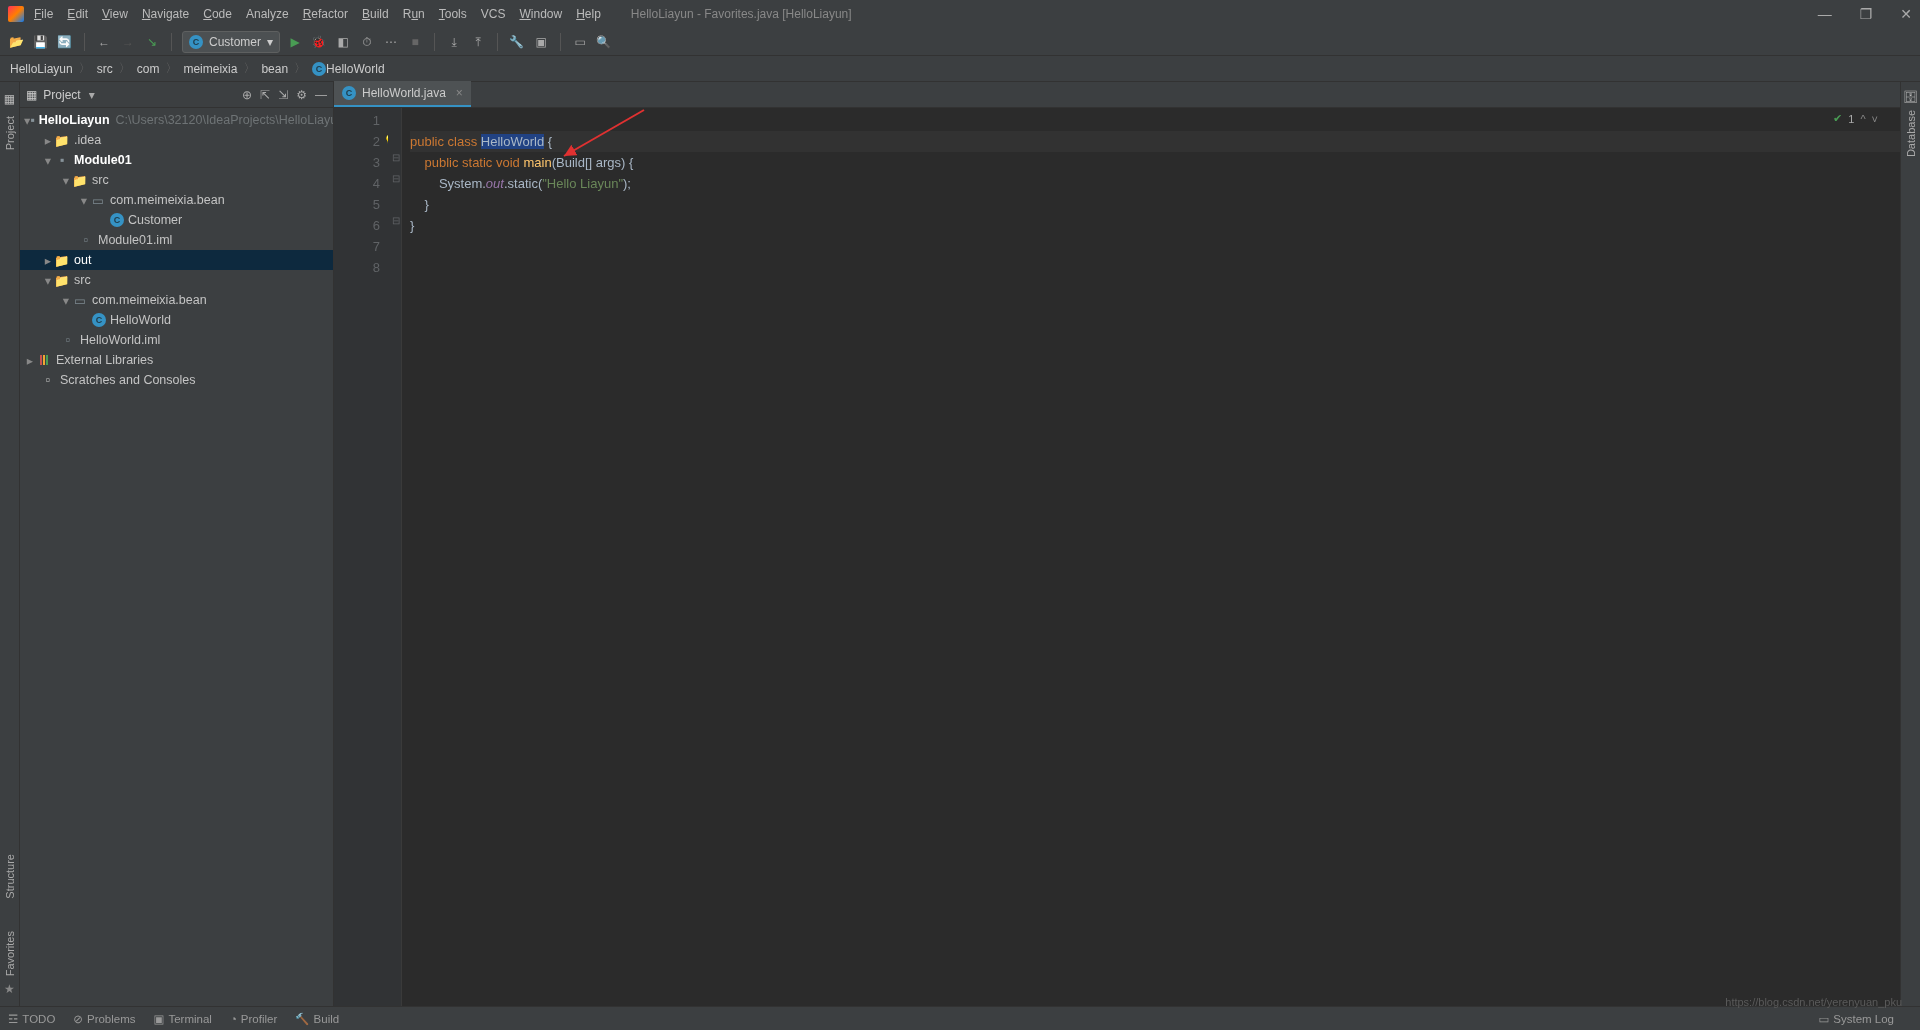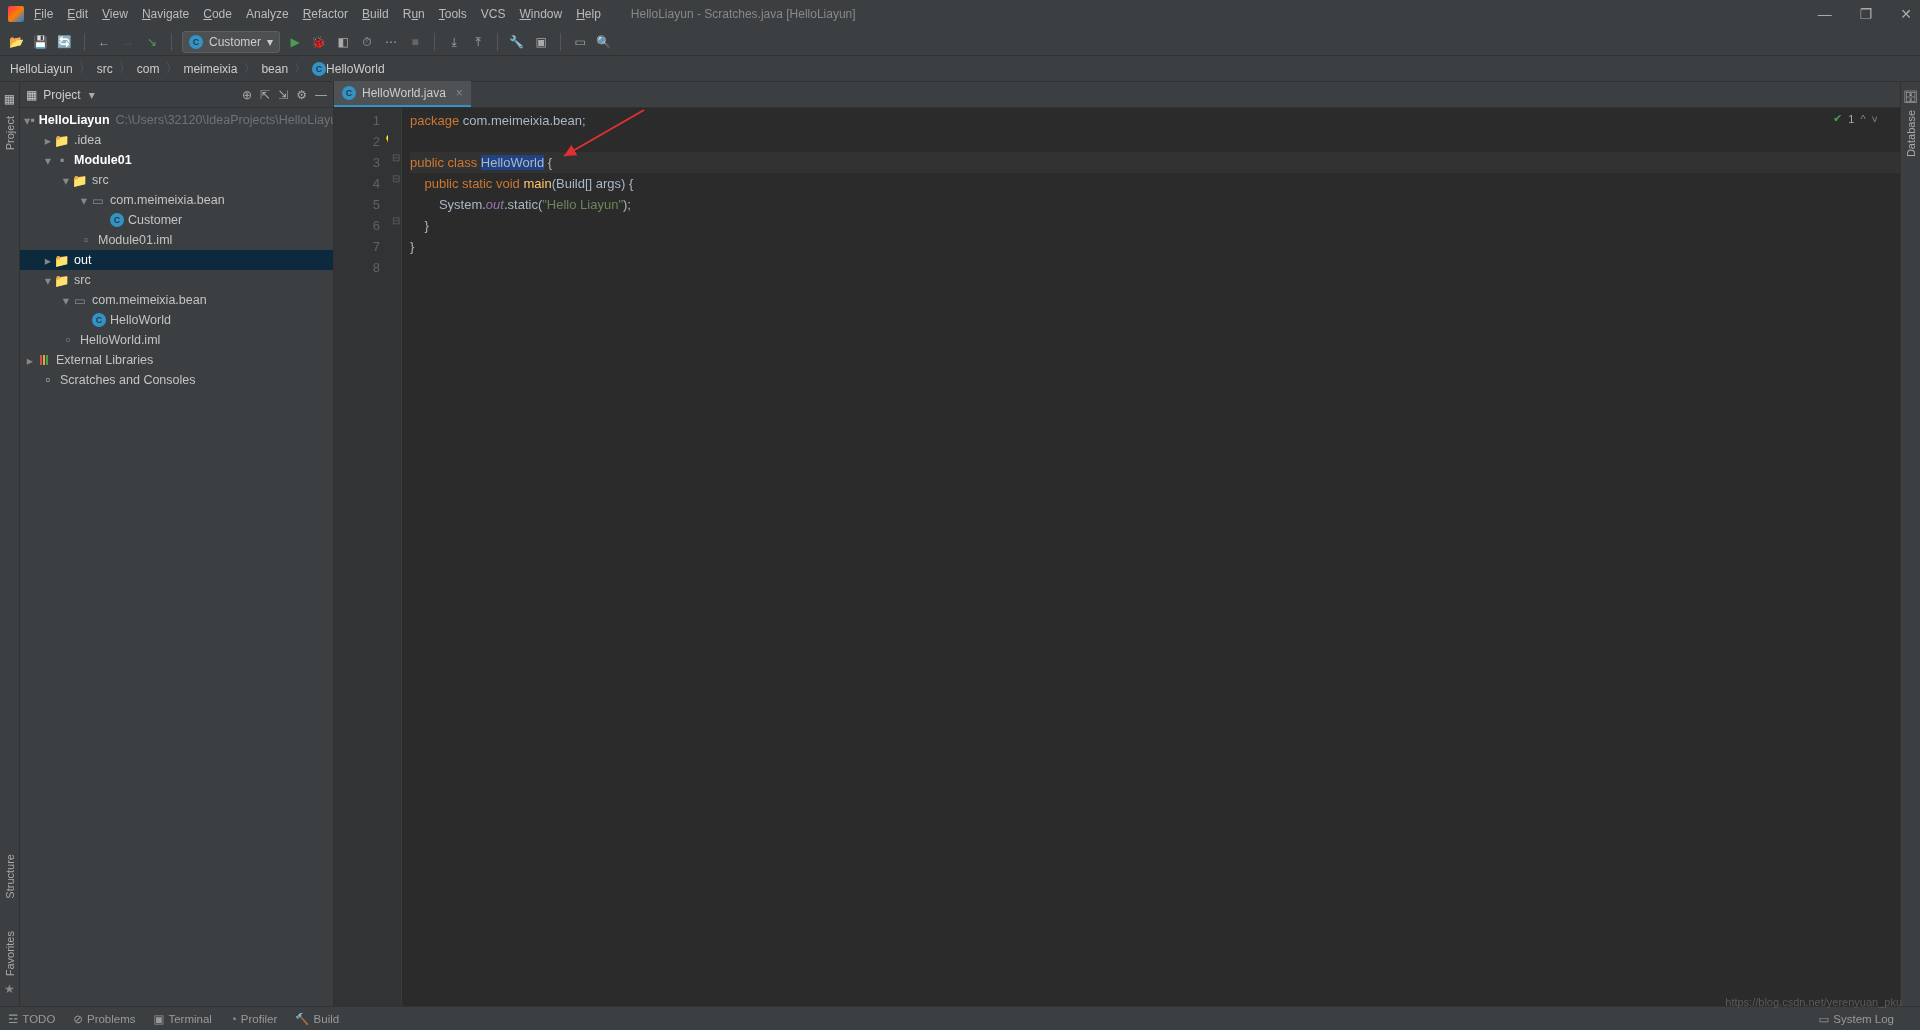--- a/index.html
+++ b/index.html
@@ -113,21 +113,21 @@
     <span class="menu-item"><span class="ul">C</span>ode</span>
     <span class="menu-item">Analyze</span>
     <span class="menu-item"><span class="ul">R</span>efactor</span>
     <span class="menu-item"><span class="ul">B</span>uild</span>
     <span class="menu-item">R<span class="ul">u</span>n</span>
     <span class="menu-item"><span class="ul">T</span>ools</span>
     <span class="menu-item">VCS</span>
     <span class="menu-item"><span class="ul">W</span>indow</span>
     <span class="menu-item"><span class="ul">H</span>elp</span>
   </div>
-  <div class="title-text">HelloLiayun - Scratches.java [HelloLiayun]</div>
+  <div class="title-text">HelloLiayun - Favorites.java [HelloLiayun]</div>
   <div class="win-controls">
     <span>—</span>
     <span>❐</span>
     <span>✕</span>
   </div>
 </div>
 
 <div class="toolbar">
   <span class="tb-icon">📂</span>
   <span class="tb-icon">💾</span>
@@ -321,21 +321,20 @@
         <div class="ln">
             <span>8</span>
           </div>
       </div>
       <div class="fold-gutter">
         <span class="fold-dash" style="top:44px">⊟</span>
         <span class="fold-dash" style="top:65px">⊟</span>
         <span class="fold-dash" style="top:107px">⊟</span>
       </div>
       <div class="code">
-        <div class="line"><span class="kw">package</span><span> com.meimeixia.bean;</span></div>
         <div class="line"></div>
         <div class="line line-caret"><span class="kw">public </span><span class="kw">class </span><span class="highlighted-word">HelloWorld</span><span> {</span></div>
         <div class="line">    <span class="kw">public </span><span class="kw">static </span><span class="kw">void </span><span class="method">main</span><span>(Build[] args) {</span></div>
         <div class="line"><span>        System.</span><span class="com-field">out</span><span>.static(</span><span class="str">"Hello </span><span class="str udl">Liayun</span><span class="str">"</span><span>);</span></div>
         <div class="line">    }</div>
         <div class="line">}</div>
       </div>
 
       <svg class="arrow-svg" width="120" height="60">
         <defs>

